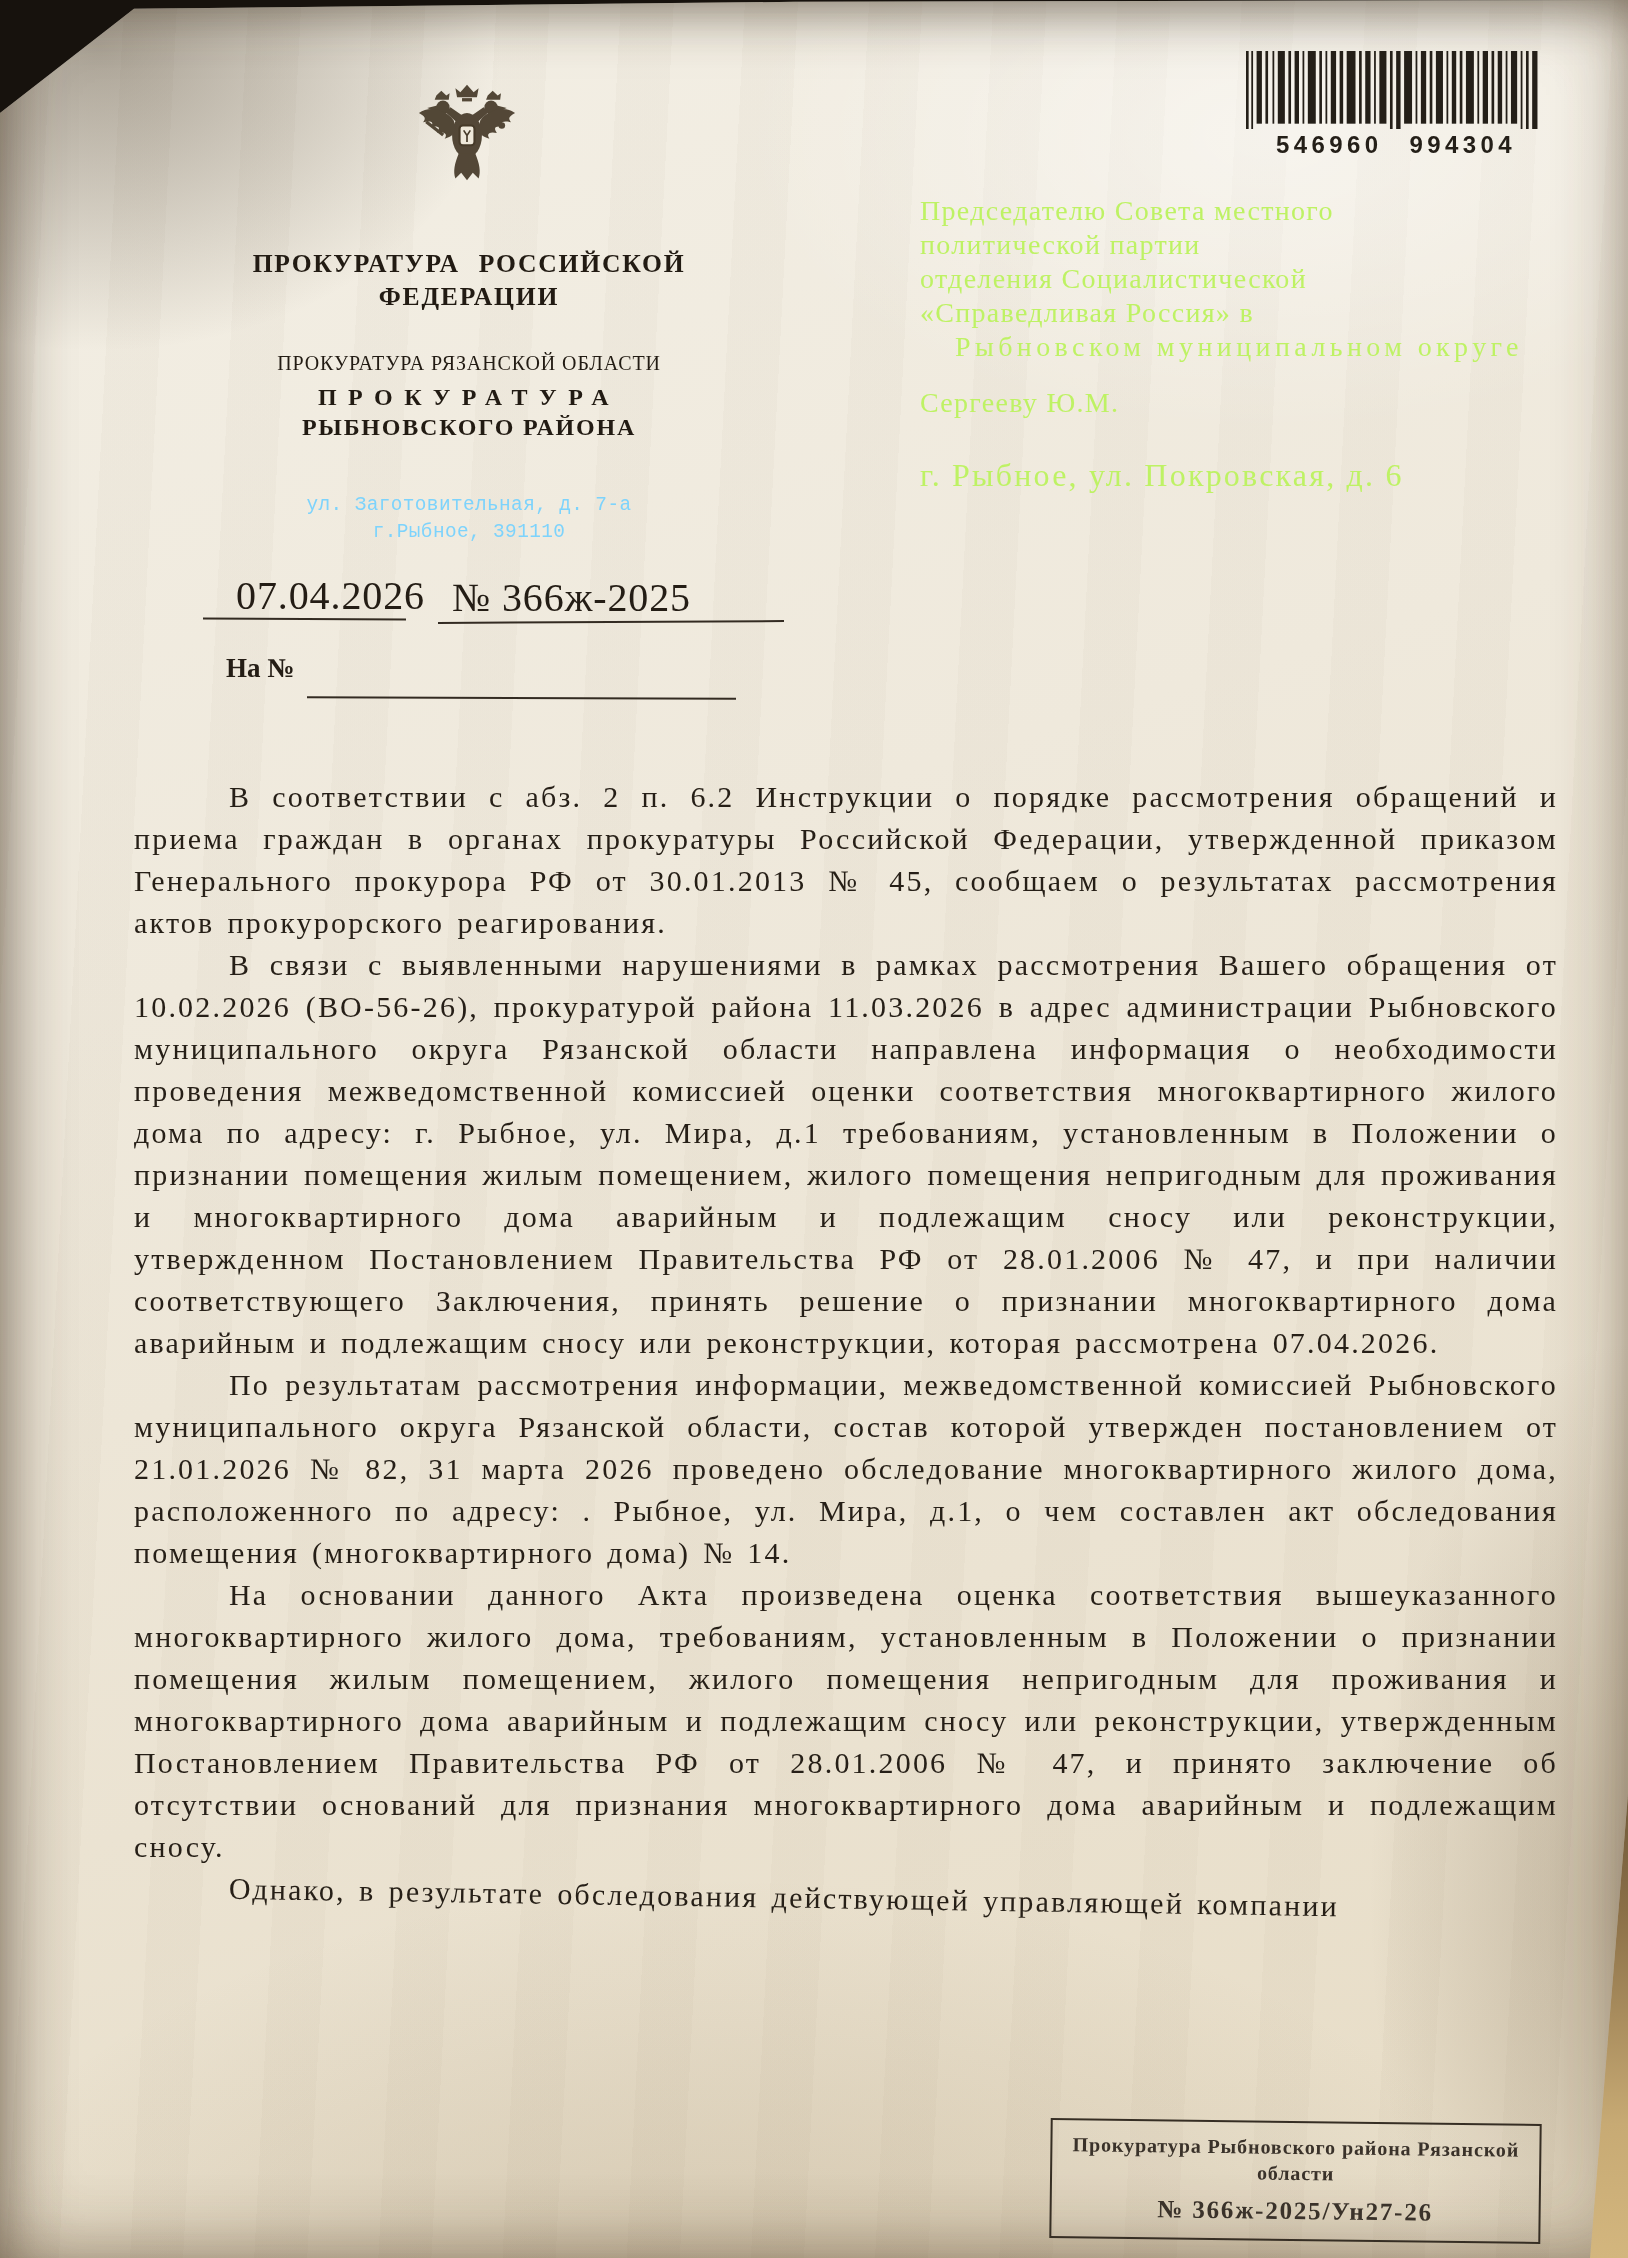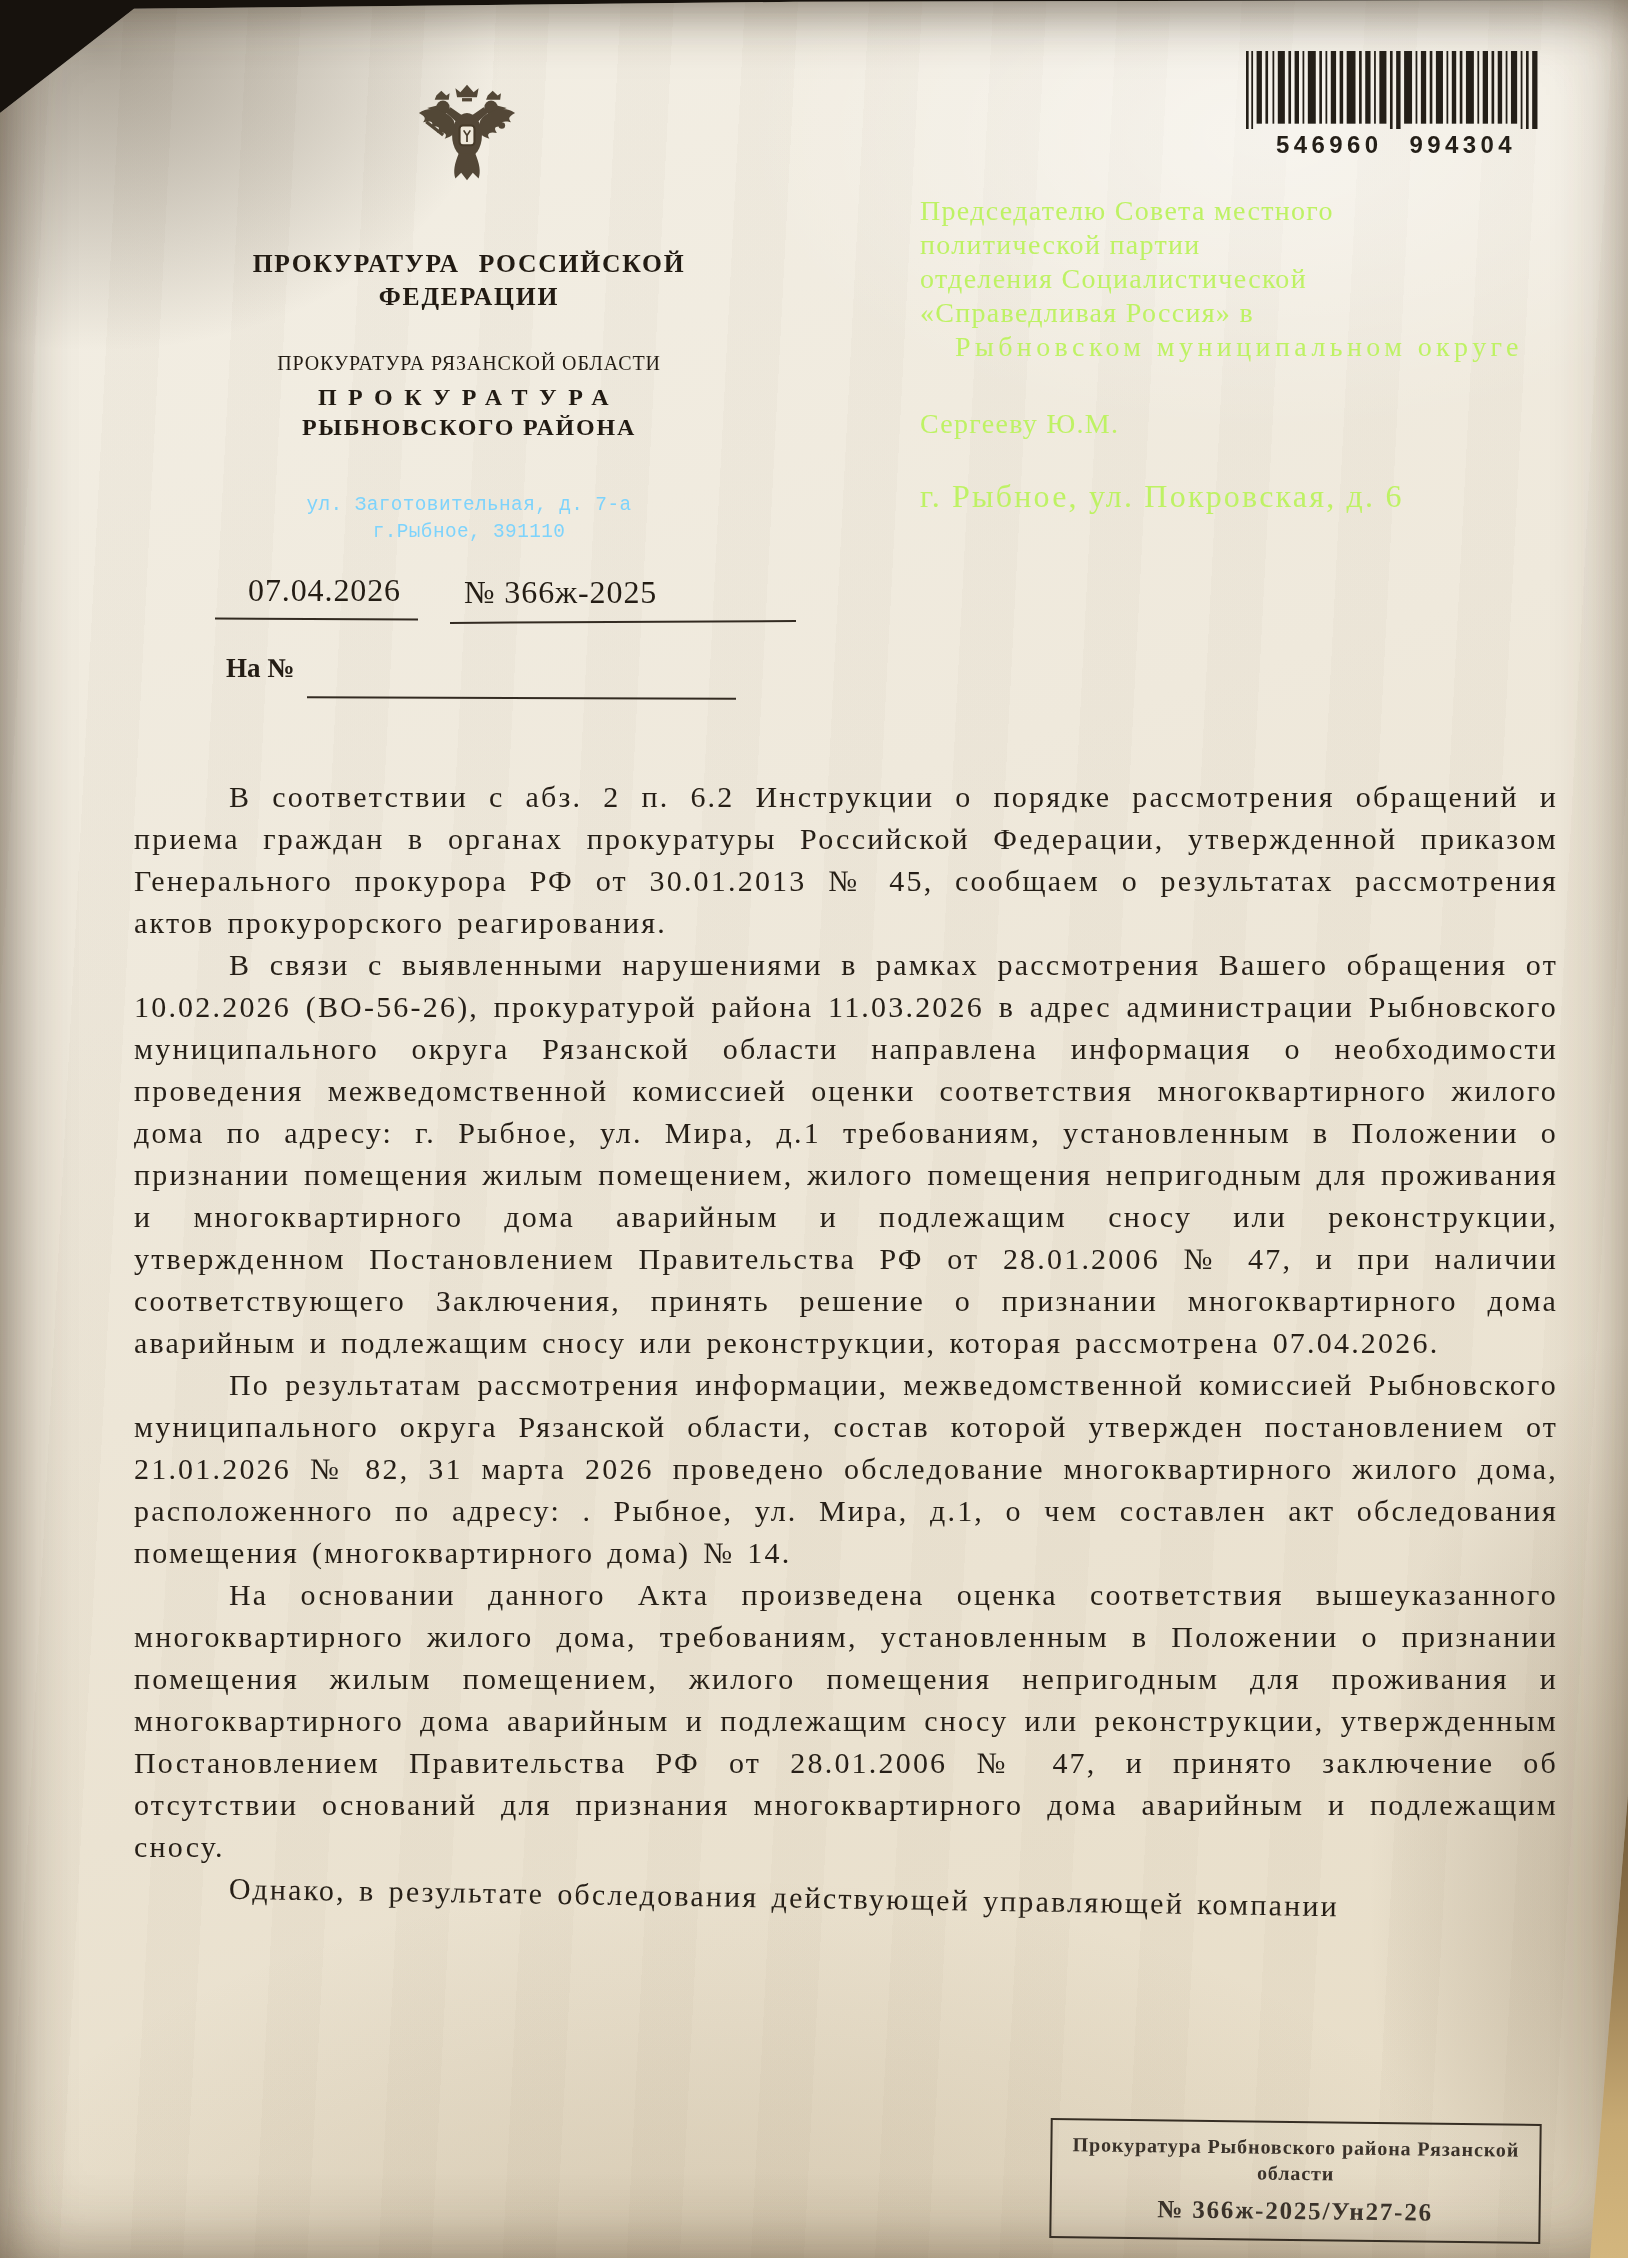--- a/index.html
+++ b/index.html
@@ -36,42 +36,42 @@
 
   
   .emblem{position:absolute;left:409px;top:79px;width:116px;height:131px;}
   .org-block{position:absolute;left:231px;top:247px;width:476px;text-align:center;color:#221b13;}
   .org1{font-weight:bold;font-size:25.6px;line-height:33px;letter-spacing:1.8px;word-spacing:10.6px;}
   .org2{margin-top:35px;font-size:20px;line-height:30px;letter-spacing:0.9px;max-width:415px;margin-left:auto;margin-right:auto;}
   .org3a{margin-top:4.4px;font-weight:bold;font-size:24px;line-height:30px;letter-spacing:11.5px;}
   .org3b{font-weight:bold;font-size:24px;line-height:30px;letter-spacing:1.8px;}
   .addr-block{position:absolute;left:231px;top:492px;width:476px;text-align:center;
               font-size:19.4px;line-height:26.5px;color:#7dd3fc;letter-spacing:0.4px;font-family:Liberation Mono, monospace;}
-  .date-row{position:absolute;left:12px;top:572px;width:794px;height:71px;font-size:32px;color:#241d15;}
+  .date-row{position:absolute;left:0;top:572px;width:794px;height:71px;font-size:40px;color:#241d15;}
   .date-val{position:absolute;left:236px;top:0;letter-spacing:0.9px;}
   .num-val{position:absolute;left:452px;top:1.8px;letter-spacing:0.9px;}
   .uline{position:absolute;height:0;border-top:2.6px solid #332b22;}
   .uline.u1{left:203px;top:46px;width:203px;transform:rotate(.3deg);}
   .uline.u2{left:438px;top:49px;width:346px;transform:rotate(-.3deg);}
   .na-row{position:absolute;left:0;top:653px;width:794px;height:62px;}
   .na-label{position:absolute;left:226px;top:0;font-weight:bold;font-size:27px;color:#241d15;}
   .uline.u3{left:307px;top:44px;width:429px;transform:rotate(.2deg);}
 
   
   .barcode-wrap{position:absolute;left:1246px;top:51px;width:295px;font-weight:bold;}
   .barcode-bars{display:block;width:295px;height:78px;}
   .barcode-digits{display:flex;justify-content:space-between;padding:1.8px 25px 0 30px;
     font-family:"Liberation Sans","DejaVu Sans",sans-serif;
     font-size:24px;letter-spacing:4.4px;color:#241f18;}
 
   
   .recipient{position:absolute;left:920px;top:194px;width:700px;overflow:hidden;color:#bef264;}
   .recipient .rline{font-size:28px;line-height:34px;letter-spacing:1.3px;white-space:nowrap;}
   .recipient .rline.wide{letter-spacing:4.4px;margin-left:35px;}
-  .recipient-name{margin-top:44px;font-size:28px;letter-spacing:1.3px;}
+  .recipient-name{margin-top:23px;font-size:28px;letter-spacing:1.3px;}
   .recipient-addr{margin-top:38px;font-size:32px;letter-spacing:2.2px;white-space:nowrap;}
 
   
   .body-text{position:absolute;left:134px;top:776px;width:1424px;color:#261f17;}
   .body-text p{
     margin:0;font-size:30px;line-height:42px;letter-spacing:2.2px;word-spacing:3.5px;
     text-align:justify;text-indent:95px;
   }
   .body-text p.tilted{transform:rotate(.9deg);transform-origin:106px 50%;text-align:left;}
 

